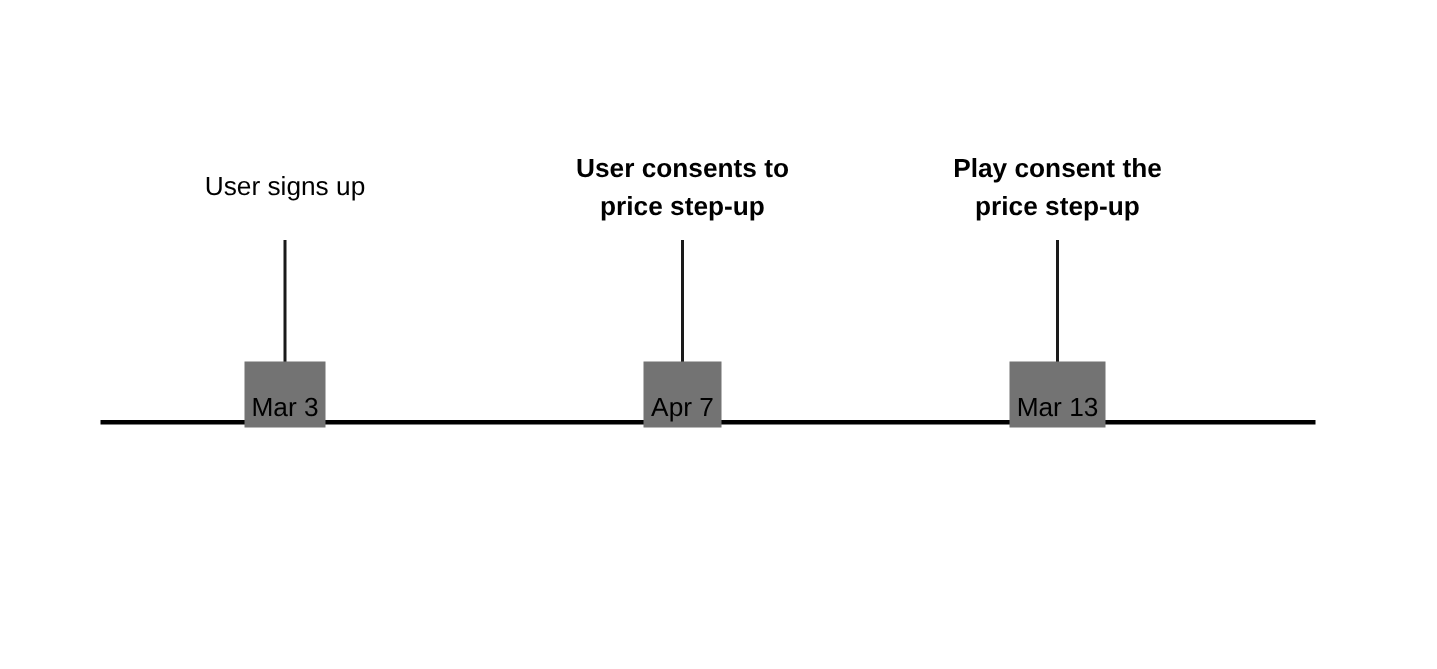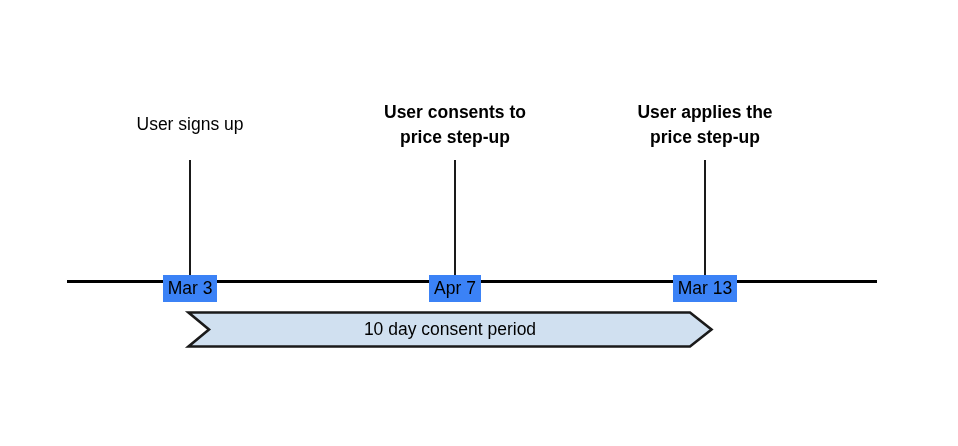--- a/index.html
+++ b/index.html
@@ -70,24 +70,23 @@
     position: absolute;
     left: -80px;
     width: 160px;
     top: 241px;
     text-align: center;
     font-size: 17.5px;
     line-height: 24px;
   }
   .marker-date > span {
     display: inline-block;
-    background: #3b82f6;
-    padding: 1px 5px 2px 5px;
+    background: #737373;
+    padding: 18px 5px 2px 5px;
     color: #000000;
-    margin-top: 34px;
   }
 
   
   .period-banner {
     position: absolute;
     left: 187px;
     top: 311px;
     width: 526px;
     height: 37px;
   }
@@ -130,27 +129,21 @@
     <div class="marker-stem"></div>
     <div class="marker-caption two-line">User consents to
 price step-up</div>
     <div class="marker-date">
       <span>Apr 7</span>
     </div>
   </div>
 
   <div class="event-marker" style="left:705px;">
     <div class="marker-stem"></div>
-    <div class="marker-caption two-line">User applies the
+    <div class="marker-caption two-line">Play consent the
 price step-up</div>
     <div class="marker-date">
       <span>Mar 13</span>
     </div>
   </div>
 
-  <div class="period-banner">
-    <svg viewBox="0 0 526 37" preserveAspectRatio="none">
-      <polygon points="1.5,1.5 503,1.5 524.5,18.5 503,35.5 1.5,35.5 22,18.5" fill="#d0e0f0" stroke="#1a1a1a" stroke-width="2.6" stroke-linejoin="miter"></polygon>
-    </svg>
-    <div class="period-banner-label">10 day consent period</div>
-  </div>
 
 </div>
 
 </body></html>

